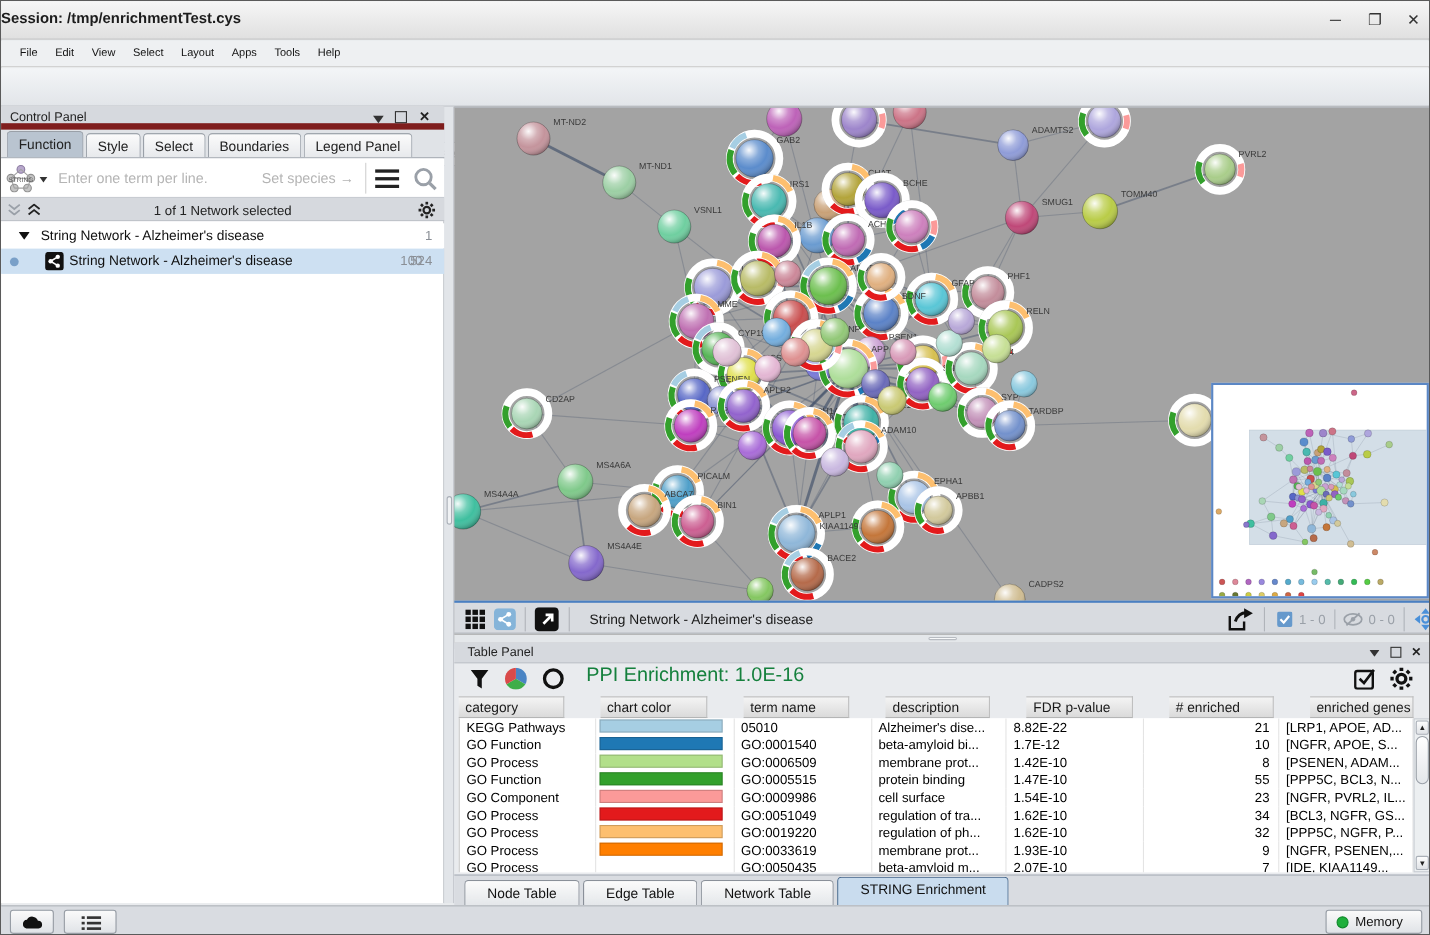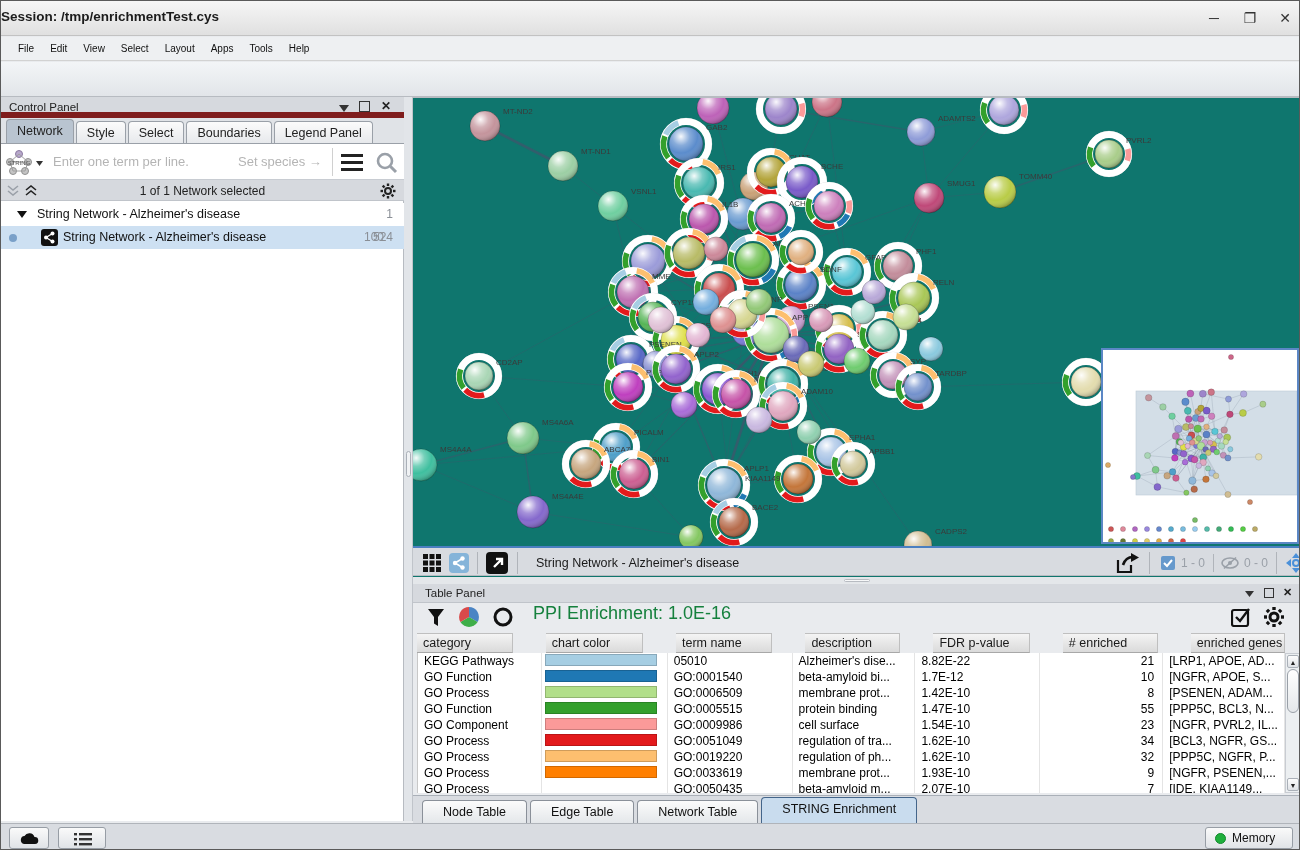--- a/index.html
+++ b/index.html
@@ -29,21 +29,21 @@
   #selbar{left:0;top:83px;width:403px;height:21px;background:#d6d9de;border-bottom:1px solid #c0c4ca;}
   #selbar .txt{position:absolute;left:0;right:0;top:4px;text-align:center;font-size:12px;color:#222;}
   .treerow{left:0;width:403px;height:23px;font-size:12.5px;color:#111;}
   #trow1{top:106px;background:#fff;}
   #trow2{top:129px;background:#cde0f2;}
   .rownum{position:absolute;font-size:12px;color:#8a8f96;}
   
   #sash{left:403px;top:96px;width:9px;height:724px;background:#e2e5e9;border-right:1px solid #c0c4ca;}
   #sashgrip{left:2px;top:354px;width:5px;height:26px;border:1px solid #aab0b8;border-radius:3px;background:#f0f2f4;}
   
-  #canvas{left:412px;top:96px;width:888px;height:493px;background:#0f766e;border-top:1px solid #b7bbc1;overflow:hidden;}
+  #canvas{left:412px;top:96px;width:888px;height:493px;background:#a3a3a3;border-top:1px solid #b7bbc1;overflow:hidden;}
   #minimap{left:1100px;top:347px;width:198px;height:196px;background:#fff;border:2px solid #5b87c5;overflow:hidden;}
   
   #ctoolbar{left:412px;top:545px;width:888px;height:30px;background:#d8dbe0;border-top:2px solid #4a7fc1;border-bottom:1px solid #b7bbc1;}
   #ctitle{left:123px;top:8px;font-size:12.5px;color:#1a1a1a;}
   .badgetxt{font-size:12px;color:#9aa0a8;top:8px;}
   
   #hdiv{left:412px;top:576px;width:888px;height:7px;background:#e4e7ea;}
   #hgrip{left:430px;top:2px;width:26px;height:3px;background:#f7f8f9;border:1px solid #b7bbc1;border-radius:2px;}
   
   #tp{left:412px;top:583px;width:888px;height:239px;background:#e9ebee;}
@@ -153,21 +153,21 @@
   <div class="abs" id="cp">
     <div class="abs" id="cp-header">
       <span>Control Panel</span>
       <svg class="abs icon" style="left:338px;top:8px;" width="10" height="7">
           <path d="M0 0 h10 l-5 7 z" fill="#333"></path>
         </svg>
       <div class="abs" style="left:358px;top:4px;width:11px;height:11px;border:1.5px solid #333;"></div>
       <div class="abs" style="left:380px;top:2px;font-size:12px;font-weight:bold;color:#222;">✕</div>
     </div>
     <div class="abs" id="cp-tabs">
-        <div class="cptab active">Network</div>
+        <div class="cptab active">Function</div>
         <div class="cptab">Style</div>
         <div class="cptab">Select</div>
         <div class="cptab">Boundaries</div>
         <div class="cptab">Legend Panel</div>
       </div>
     <div class="abs" id="stringrow">
       <svg class="abs icon" style="left:4px;top:5px;" width="40" height="26">
         <circle cx="14" cy="5" r="3.5" fill="#b8a8cc" stroke="#8a7aa0"></circle>
         <circle cx="5" cy="13" r="3.5" fill="#c4c4c4" stroke="#909090"></circle>
         <circle cx="23" cy="13" r="3.5" fill="#c4c4c4" stroke="#909090"></circle>

